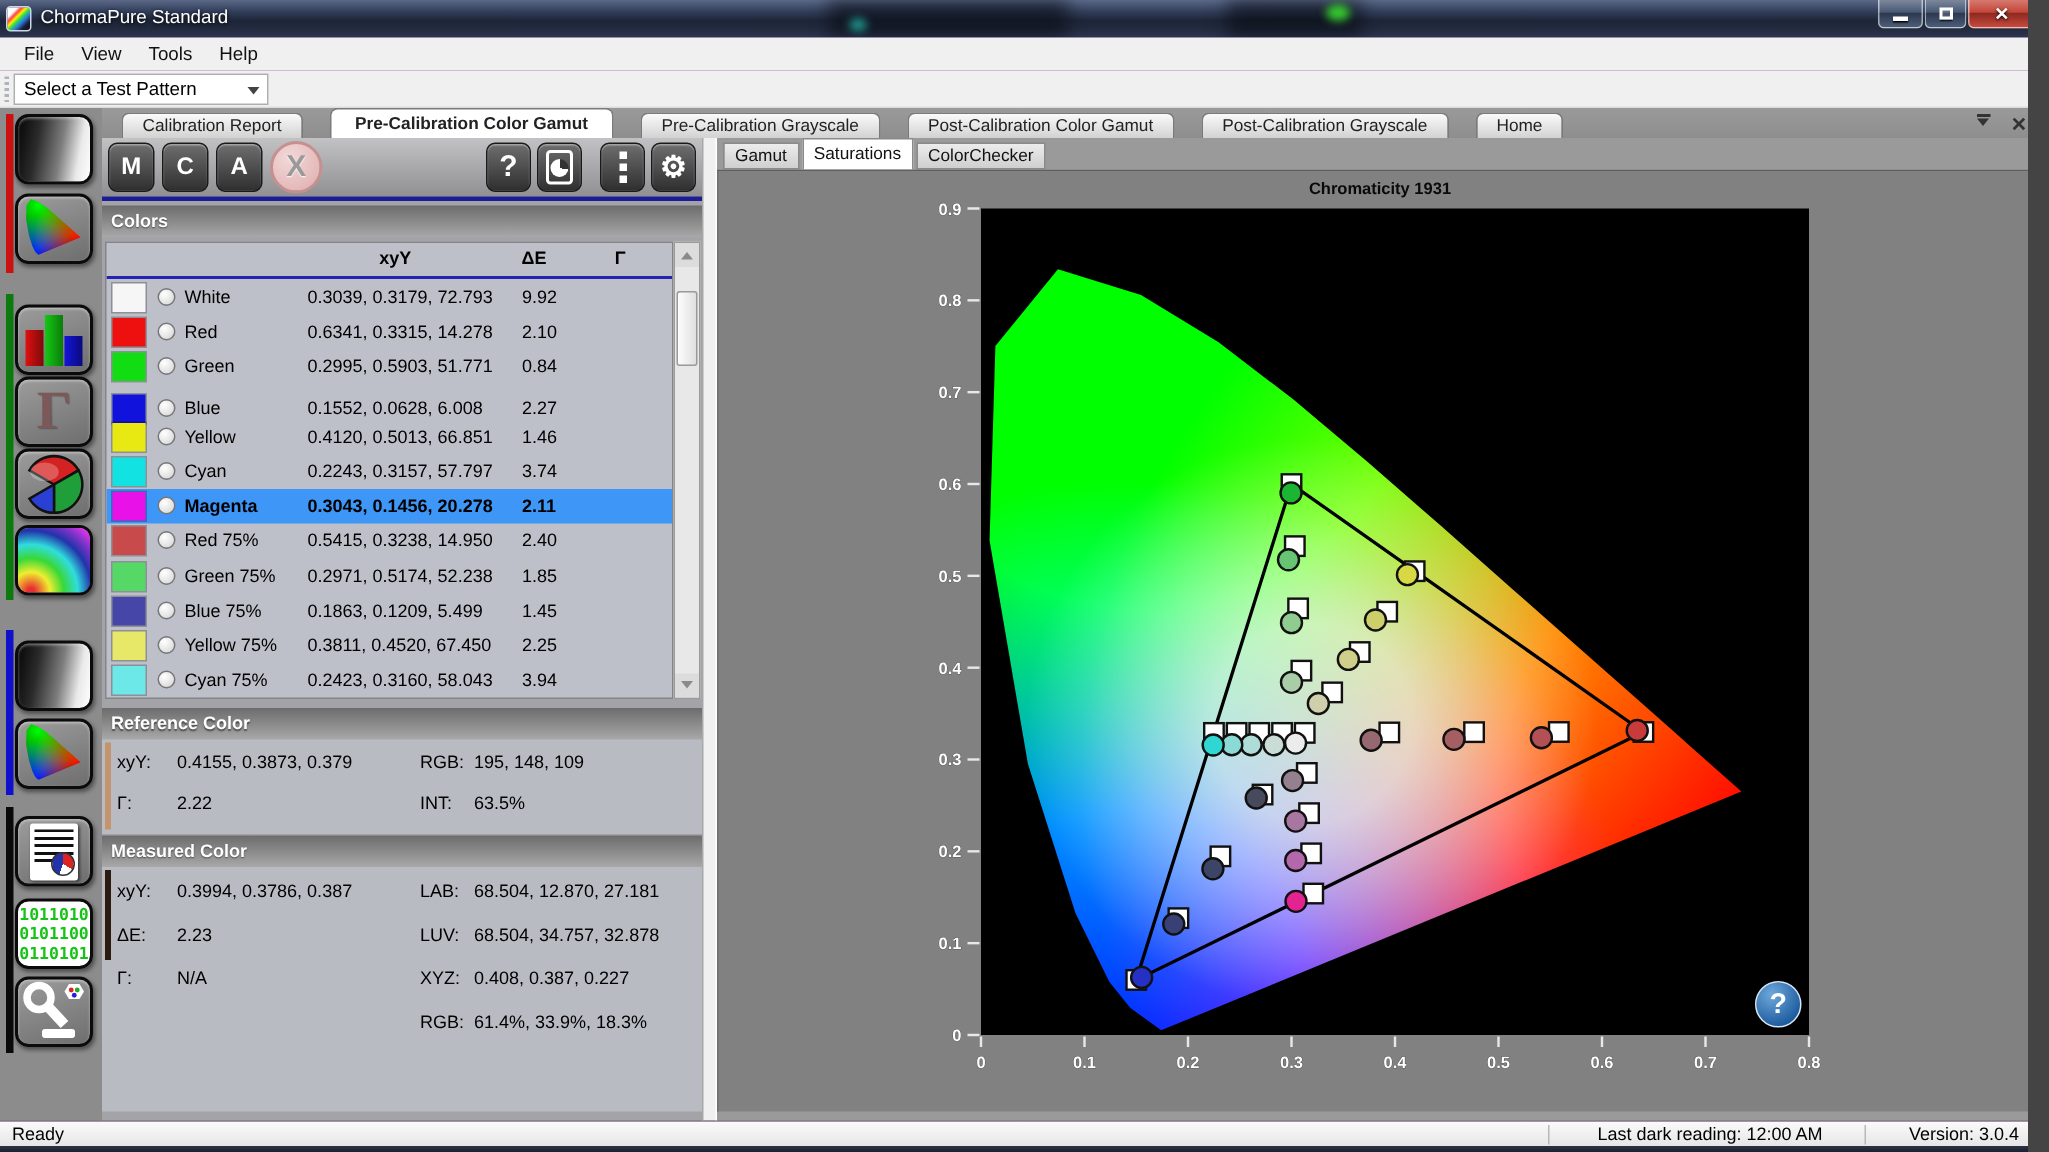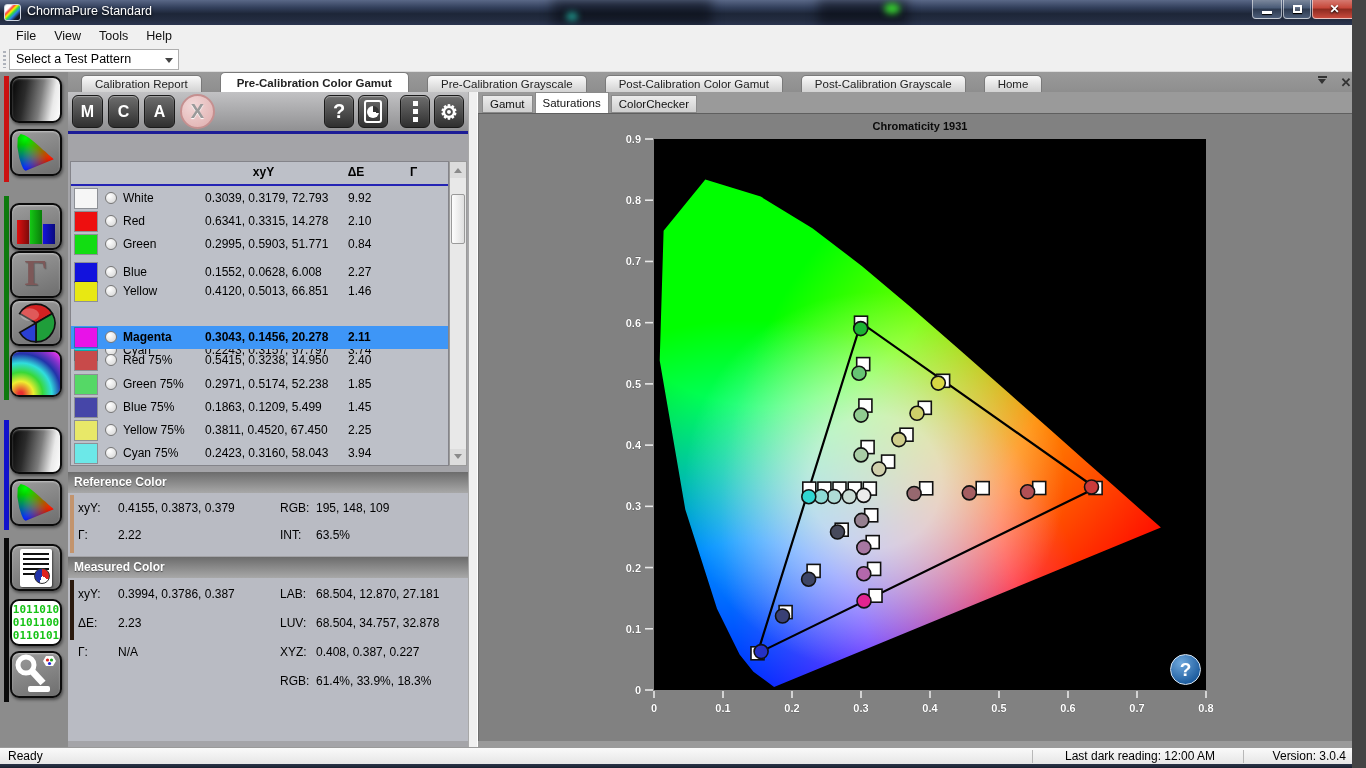--- a/index.html
+++ b/index.html
@@ -359,20 +359,21 @@
             <span></span>
           </span>
         </div>
       <div class="icon-btn">
           <span>⚙</span>
         </div>
     </div>
   </div>
   <div class="blue-line"></div>
 
+  <div class="section-header hdr-colors">Colors</div>
 
   <div class="colors-table">
     <div class="thead">
       <div class="th th-xyy">xyY</div>
       <div class="th th-de">ΔE</div>
       <div class="th th-g">Γ</div>
       <div class="thead-rule"></div>
     </div>
     <div class="tbody">
         <div class="trow" style="top: 0px;">
@@ -403,21 +404,21 @@
           <div class="cxyy">0.1552, 0.0628, 6.008</div>
           <div class="cde">2.27</div>
         </div>
         <div class="trow" style="top: 92.8px;">
           <div class="swatch" style="background: rgb(232, 232, 18);"></div>
           <div class="radio"></div>
           <div class="cname">Yellow</div>
           <div class="cxyy">0.4120, 0.5013, 66.851</div>
           <div class="cde">1.46</div>
         </div>
-        <div class="trow" style="top: 116px; margin-top: 36px;">
+        <div class="trow" style="top: 116px;">
           <div class="swatch" style="background: rgb(18, 226, 226);"></div>
           <div class="radio"></div>
           <div class="cname">Cyan</div>
           <div class="cxyy">0.2243, 0.3157, 57.797</div>
           <div class="cde">3.74</div>
         </div>
         <div class="trow selected" style="top: 139.2px; font-weight: bold;">
           <div class="swatch" style="background: rgb(232, 18, 232);"></div>
           <div class="radio"></div>
           <div class="cname">Magenta</div>

